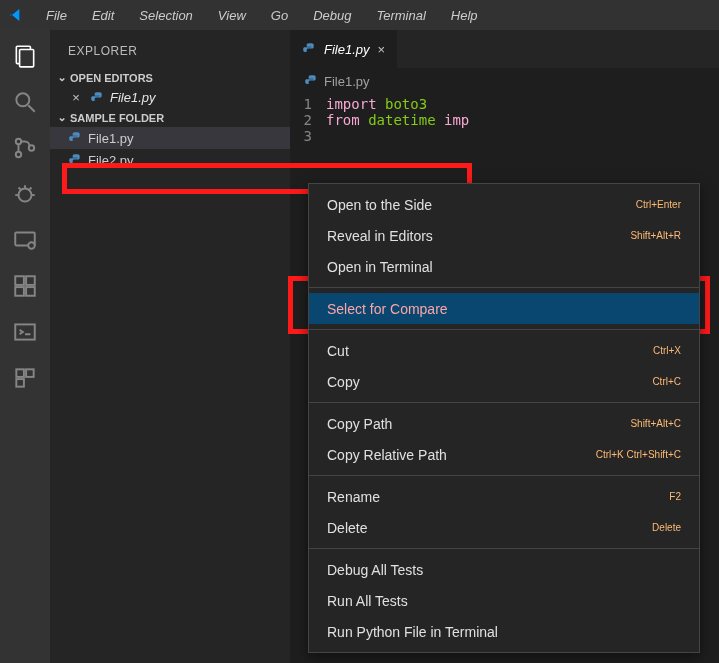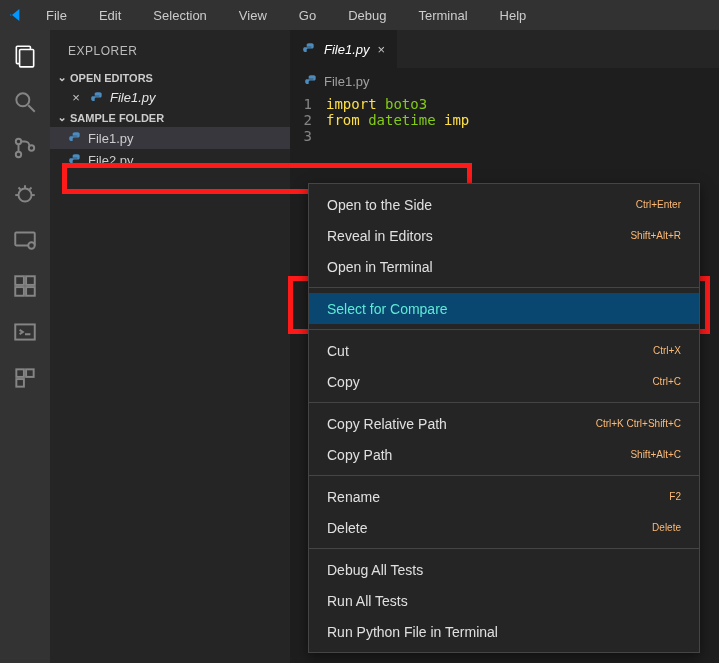--- a/index.html
+++ b/index.html
@@ -19,21 +19,21 @@
       background: #323233;
       display: flex;
       align-items: center;
       padding: 0 8px;
     }
     .logo {
       width: 16px; height: 16px;
       margin-right: 12px;
       display: flex; align-items: center;
     }
-    .menubar { display: flex; gap: 12px; }
+    .menubar { display: flex; gap: 5px; font-style: italic; }
     .menuitem {
       padding: 4px 10px;
       color: #cccccc;
       cursor: default;
     }
     
     .main {
       display: flex;
       height: calc(663px - 30px);
     }
@@ -147,21 +147,21 @@
       font-size: 14px;
       padding: 2px 0 0 0;
     }
     .codeline { display: flex; }
     .gutter {
       width: 36px;
       text-align: right;
       padding-right: 14px;
       color: #858585;
     }
-    .kw { color: #fde047; }
+    .kw { color: #f9a8d4; }
     .plain { color: #84cc16; }
     
     .context-menu {
       position: absolute;
       left: 308px;
       top: 183px;
       width: 392px;
       background: #252526;
       border: 1px solid #454545;
       box-shadow: 0 4px 12px rgba(0,0,0,0.5);
@@ -172,21 +172,21 @@
       display: flex;
       justify-content: space-between;
       align-items: center;
       height: 31px;
       padding: 0 18px;
       color: #e0e0e0;
       font-size: 14px;
     }
     .cm-item.hover {
       background: #094771;
-      color: #5eead4;
+      color: #fca5a5;
     }
     .cm-sep {
       height: 1px;
       background: #454545;
       margin: 5px 0;
     }
     .cm-shortcut {
       color: #fdba74;
       font-size: 10px;
     }
@@ -371,27 +371,27 @@
     <div class="cm-item">
       <span>Cut</span>
       <span class="cm-shortcut">Ctrl+X</span>
     </div>
     <div class="cm-item">
       <span>Copy</span>
       <span class="cm-shortcut">Ctrl+C</span>
     </div>
     <div class="cm-sep"></div>
     <div class="cm-item">
+      <span>Copy Path</span>
+      <span class="cm-shortcut">Shift+Alt+C</span>
+    </div>
+    <div class="cm-item">
       <span>Copy Relative Path</span>
       <span class="cm-shortcut">Ctrl+K Ctrl+Shift+C</span>
     </div>
-    <div class="cm-item">
-      <span>Copy Path</span>
-      <span class="cm-shortcut">Shift+Alt+C</span>
-    </div>
     <div class="cm-sep"></div>
     <div class="cm-item">
       <span>Rename</span>
       <span class="cm-shortcut">F2</span>
     </div>
     <div class="cm-item">
       <span>Delete</span>
       <span class="cm-shortcut">Delete</span>
     </div>
     <div class="cm-sep"></div>

